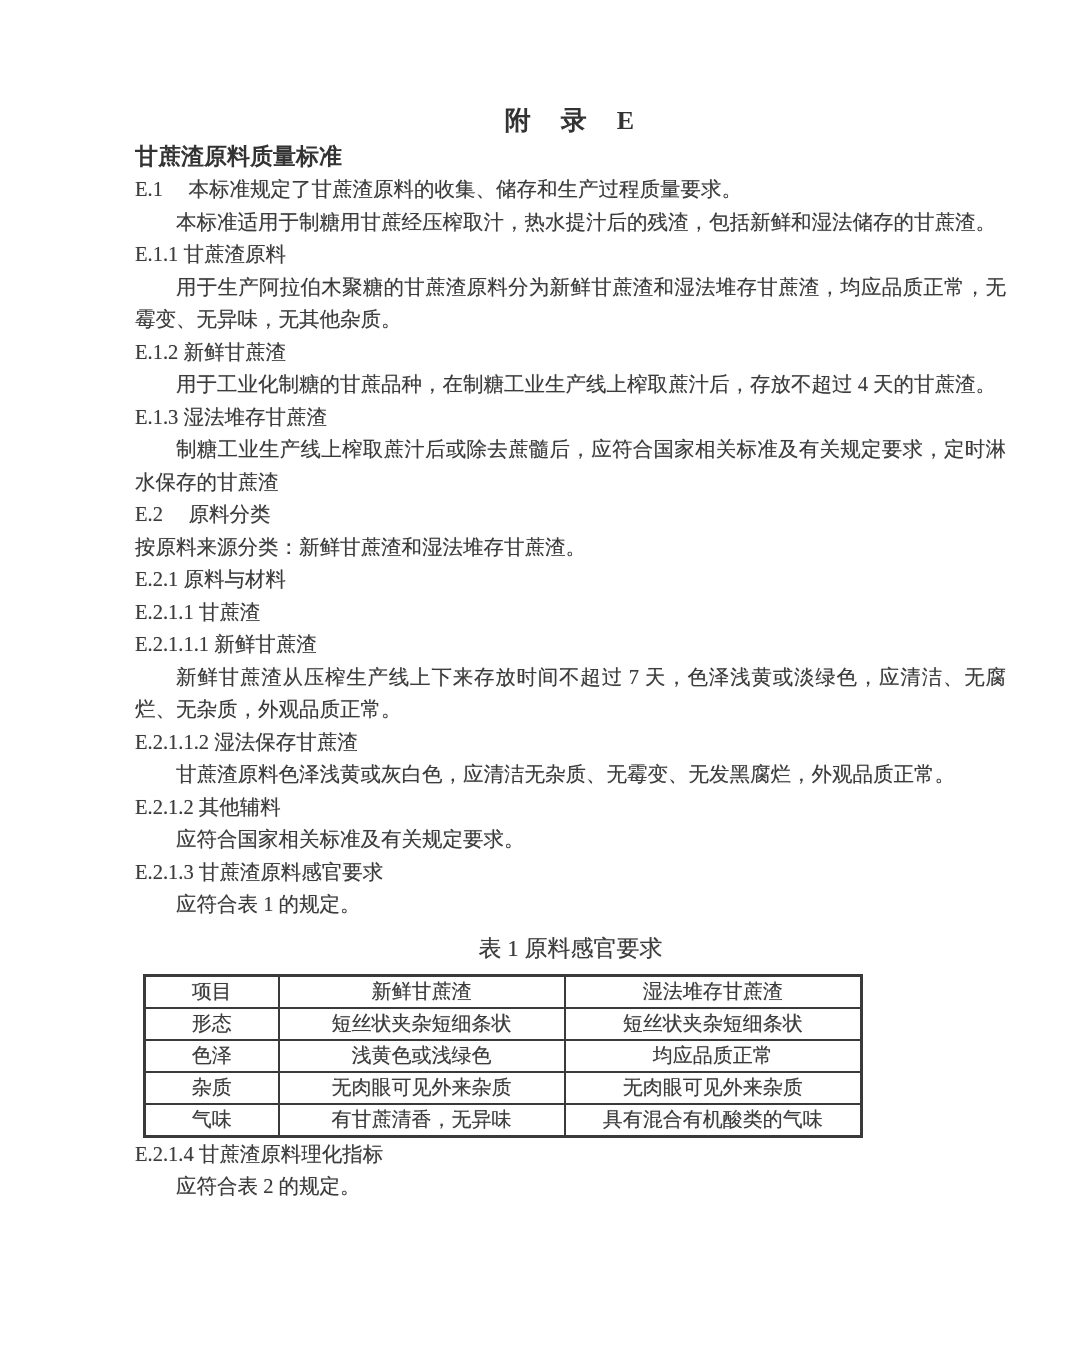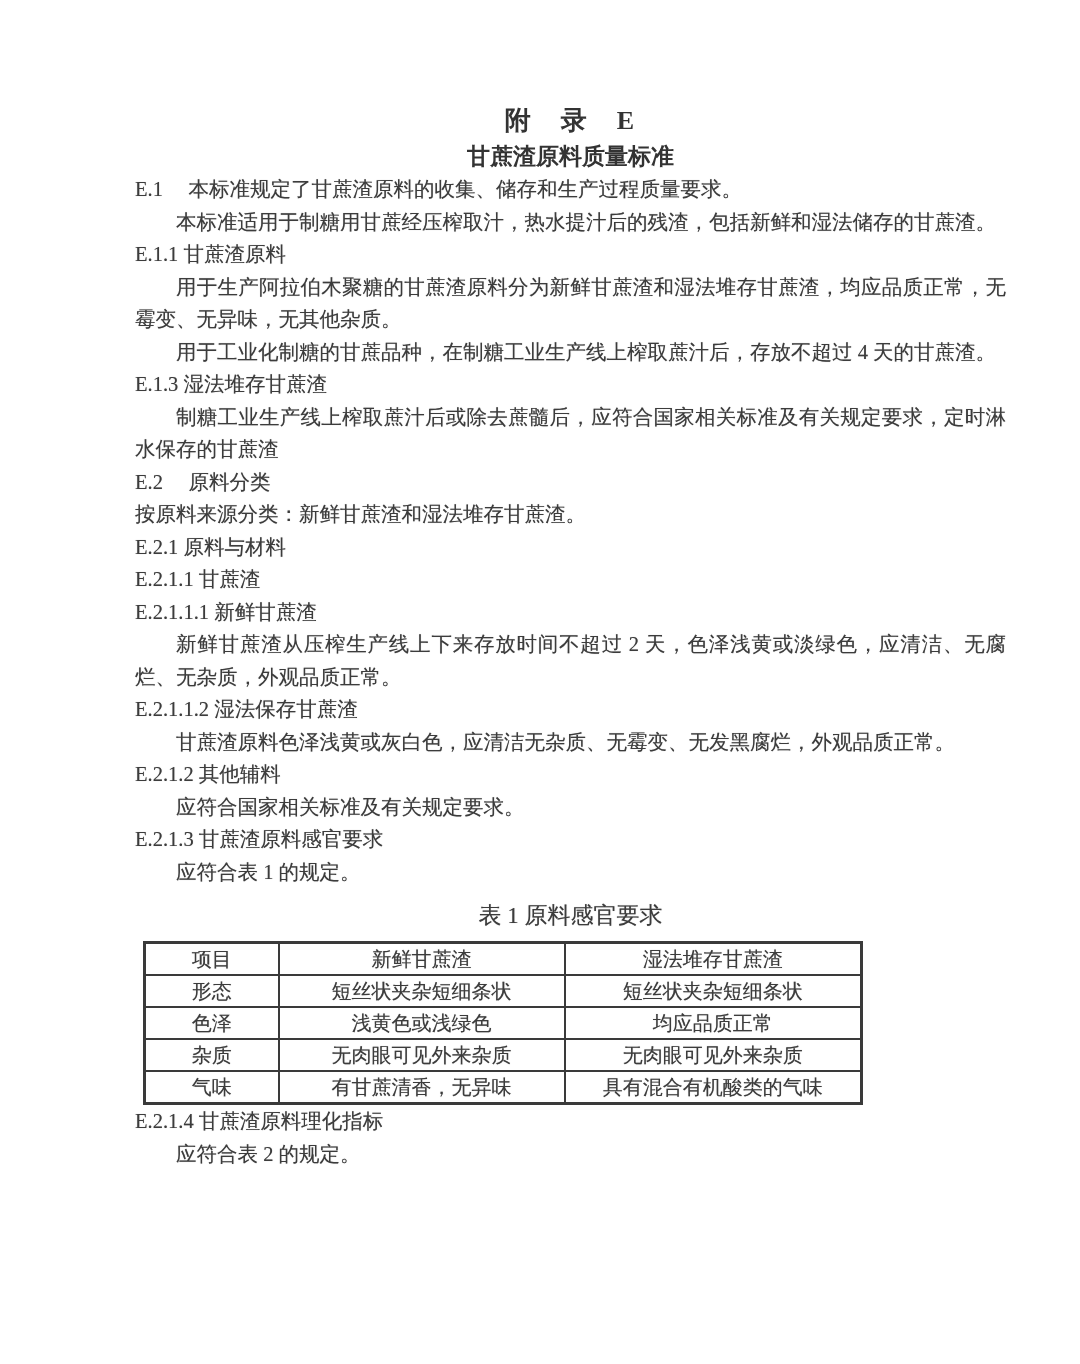--- a/index.html
+++ b/index.html
@@ -23,21 +23,21 @@
   }
   .title {
     text-align: center;
     font-weight: bold;
     font-size: 26px;
     line-height: 34px;
     letter-spacing: 2px;
     color: #333333;
   }
   .subtitle {
-    text-align: center;
+    text-align: left;
     font-weight: bold;
     font-size: 23px;
     line-height: 32px;
     margin-top: 3px;
     color: #333333;
   }
   p.line {
     margin: 0;
     font-size: 20.5px;
     line-height: 32.5px;
@@ -84,32 +84,33 @@
 
   <div class="title">附　录　E</div>
   <div class="subtitle">甘蔗渣原料质量标准</div>
 
   <p class="line mt34">E.1　 本标准规定了甘蔗渣原料的收集、储存和生产过程质量要求。</p>
   <p class="line indent mt-blank">本标准适用于制糖用甘蔗经压榨取汁，热水提汁后的残渣，包括新鲜和湿法储存的甘蔗渣。</p>
 
   <p class="line">E.1.1 甘蔗渣原料</p>
   <p class="line indent">用于生产阿拉伯木聚糖的甘蔗渣原料分为新鲜甘蔗渣和湿法堆存甘蔗渣，均应品质正常，无霉变、无异味，无其他杂质。</p>
 
+  <p class="line">E.1.2 新鲜甘蔗渣</p>
   <p class="line indent">用于工业化制糖的甘蔗品种，在制糖工业生产线上榨取蔗汁后，存放不超过 4 天的甘蔗渣。</p>
 
   <p class="line">E.1.3 湿法堆存甘蔗渣</p>
   <p class="line indent">制糖工业生产线上榨取蔗汁后或除去蔗髓后，应符合国家相关标准及有关规定要求，定时淋水保存的甘蔗渣</p>
 
   <p class="line mt-blank">E.2　 原料分类</p>
   <p class="line mt-blank">按原料来源分类：新鲜甘蔗渣和湿法堆存甘蔗渣。</p>
 
   <p class="line mt-blank">E.2.1 原料与材料</p>
   <p class="line">E.2.1.1 甘蔗渣</p>
   <p class="line">E.2.1.1.1 新鲜甘蔗渣</p>
-  <p class="line indent">新鲜甘蔗渣从压榨生产线上下来存放时间不超过 2 天，色泽浅黄或淡绿色，应清洁、无腐烂、无杂质，外观品质正常。</p>
+  <p class="line indent">新鲜甘蔗渣从压榨生产线上下来存放时间不超过 7 天，色泽浅黄或淡绿色，应清洁、无腐烂、无杂质，外观品质正常。</p>
 
   <p class="line">E.2.1.1.2 湿法保存甘蔗渣</p>
   <p class="line indent">甘蔗渣原料色泽浅黄或灰白色，应清洁无杂质、无霉变、无发黑腐烂，外观品质正常。</p>
 
   <p class="line">E.2.1.2 其他辅料</p>
   <p class="line indent">应符合国家相关标准及有关规定要求。</p>
 
   <p class="line">E.2.1.3 甘蔗渣原料感官要求</p>
   <p class="line indent">应符合表 1 的规定。</p>
 

